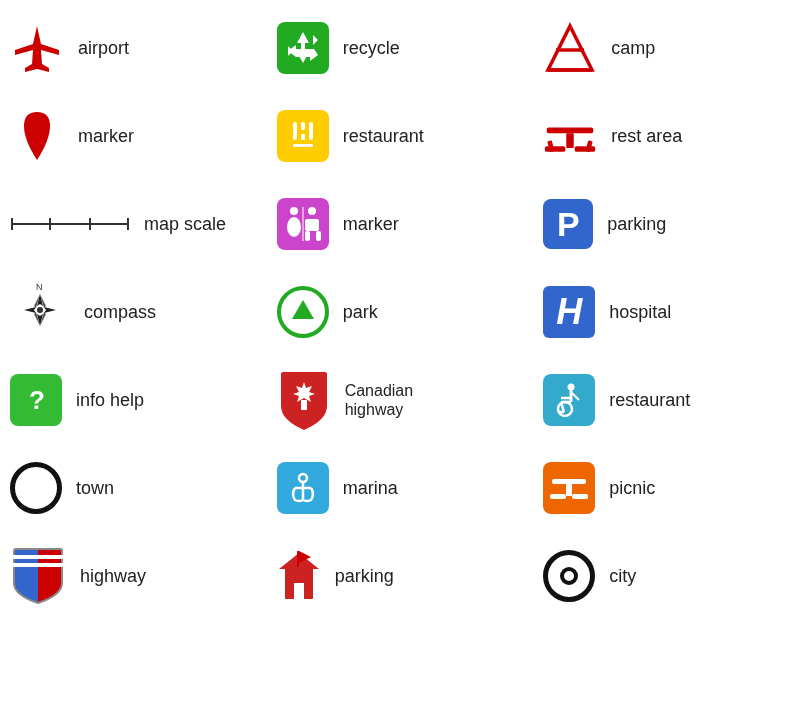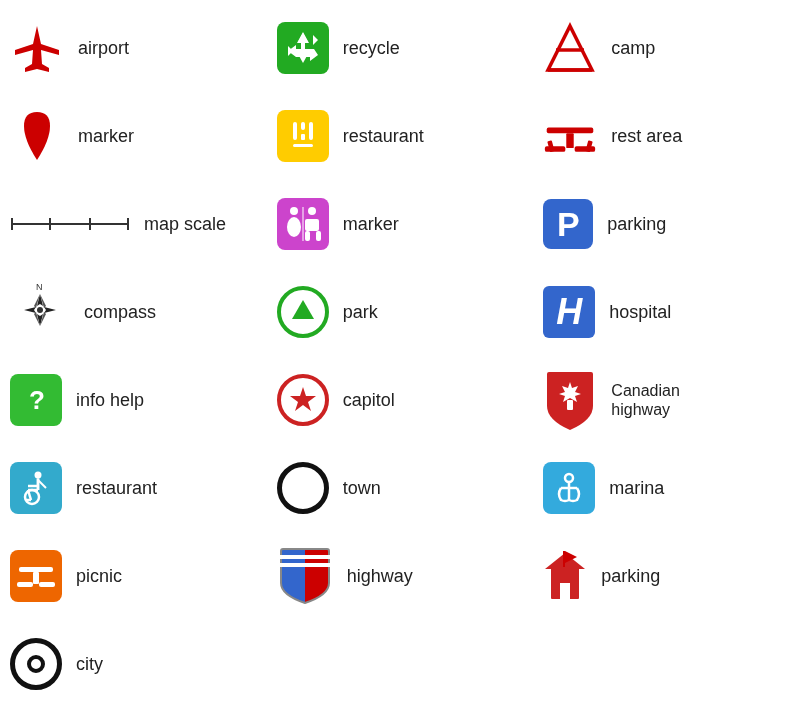--- a/index.html
+++ b/index.html
@@ -361,28 +361,20 @@
 
   <div class="cell">
     <div class="info-box">
       <svg width="34" height="34" viewBox="0 0 34 34">
         <text x="10" y="26" font-size="26" font-family="Arial" font-weight="bold" fill="white">?</text>
       </svg>
     </div>
     <span class="label">info help</span>
   </div>
 
-  <div class="cell">
-    <div class="capitol-circle">
-      <svg width="30" height="30" viewBox="0 0 30 30">
-        <polygon points="15,2 18,11 28,11 20,17 23,26 15,20 7,26 10,17 2,11 12,11" fill="#cc2222"></polygon>
-      </svg>
-    </div>
-    <span class="label">capitol</span>
-  </div>
 
   <div class="cell">
     <div class="canadian-box">
       <svg width="54" height="62" viewBox="0 0 54 62">
 
         <path d="M4,4 Q4,2 6,2 L48,2 Q50,2 50,4 L50,36 Q50,50 27,60 Q4,50 4,36 Z" fill="#cc2222"></path>
 
         <g fill="white">
           <path d="M27,12 L29,18 L35,16 L32,22 L38,24 L32,26 L34,32 L27,28 L20,32 L22,26 L16,24 L22,22 L19,16 L25,18 Z"></path>
           <rect x="24" y="30" width="6" height="10" rx="1"></rect>

